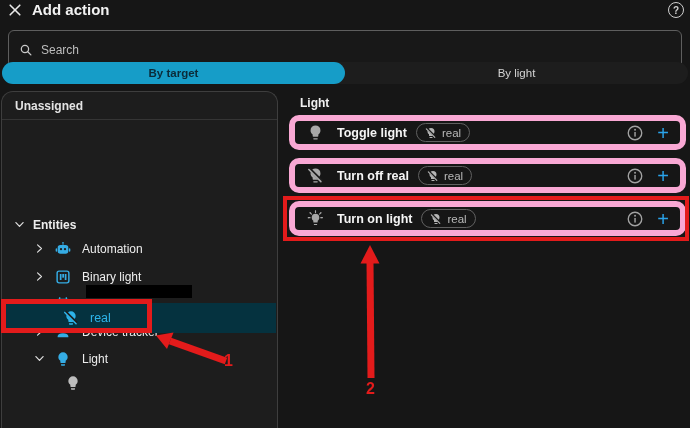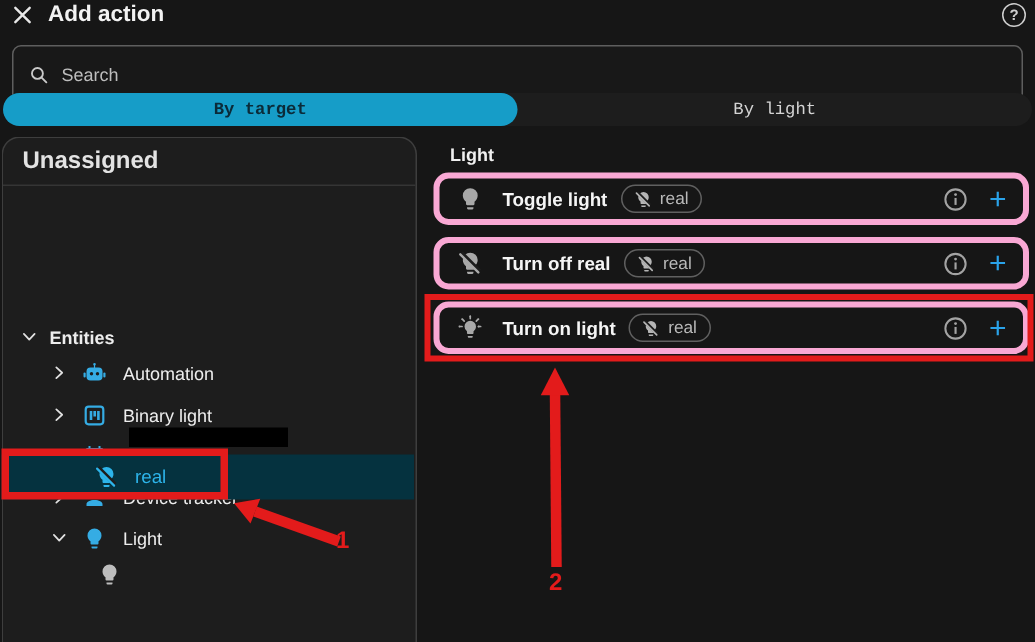--- a/index.html
+++ b/index.html
@@ -33,54 +33,54 @@
   .search-icon { width: 14px; height: 14px; color: #c9c9c9; flex: none; }
   .search-input {
     flex: 1; background: transparent; border: none; outline: none;
     color: #dcdcdc; font-size: 12px; margin-left: 8px; font-family: "Liberation Sans", sans-serif;
   }
   .search-input::placeholder { color: #bdbdbd; opacity: 1; }
 
   
   .tab-bar {
     position: absolute; left: 2px; top: 62px; width: 686px; height: 22px;
-    display: flex; background: #1d1d1d; border-radius: 12px; font-family: Liberation Mono, monospace;
+    display: flex; background: #1d1d1d; border-radius: 12px;
   }
   .tab {
     flex: 1; display: flex; align-items: center; justify-content: center;
     font-size: 11.5px; color: #d4d4d4; cursor: pointer;
   }
   .tab.active { background: #169dc8; border-radius: 12px; color: #0b2b39; font-weight: bold; }
   .tab.last { background: #232323; border-radius: 0 12px 12px 0; }
 
   
   .sidebar {
     position: absolute; left: 1px; top: 91px; width: 277px; height: 345px;
     background: #1d1d1d; border: 1px solid #3e3e3e; border-bottom: none;
     border-radius: 12px 12px 0 0;
   }
-  .sb-header { padding: 7px 13px 6px; font-size: 16px; font-weight: bold; color: #e3e3e3; border-bottom: 1px solid #353535; }
+  .sb-header { padding: 7px 13px 6px; font-size: 12px; font-weight: bold; color: #e3e3e3; border-bottom: 1px solid #353535; }
   .trow { position: absolute; left: 0; width: 275px; height: 27px; display: flex; align-items: center; cursor: pointer; }
   .grouprow .chev { margin-left: 11px; }
   .grouprow .tlabel { margin-left: 7px; font-weight: bold; }
   .chev { width: 13px; height: 13px; color: #e0e0e0; flex: none; }
   .itemrow .chev { margin-left: 31px; }
   .ticon { width: 16px; height: 16px; color: #35ace4; margin-left: 9px; flex: none; }
   .tlabel { font-size: 12px; color: #ededed; margin-left: 11px; font-weight: normal; }
   .childrow .ticon { margin-left: 63px; }
   .selected-row { position: absolute; left: 1px; top: 303px; width: 275px; height: 30px; background: #05323f; display: flex; align-items: center; cursor: pointer; }
   .selected-row .ticon { margin-left: 62px; color: #2db4ea; }
   .selected-row .tlabel { color: #2db4ea; font-weight: normal; font-size: 12.5px; }
   .redacted-bar { position: absolute; left: 86px; top: 285px; width: 106px; height: 13px; background: #000; }
 
   
   .section-header { position: absolute; left: 300px; top: 96px; font-size: 12px; font-weight: bold; color: #f0f0f0; }
   .action-row {
     position: absolute; left: 289px; width: 397px; height: 35px;
-    border: 4px solid #f9a8d4; border-radius: 10px;
+    border: 6px solid #f9a8d4; border-radius: 10px;
     display: flex; align-items: center; padding: 0 11px 0 12px; cursor: pointer; justify-content: flex-end;
   }
   .row-icon { width: 17px; height: 17px; color: #a8a8a8; flex: none; }
   .row-label { font-size: 12.5px; font-weight: bold; color: #f5f5f5; margin-left: 13px; white-space: nowrap; }
   .chip {
     margin-left: 9px; height: 19px; border: 1px solid #606060; border-radius: 10px;
     display: flex; align-items: center; padding: 0 8px; gap: 5px;
   }
   .chip-icon { width: 12px; height: 12px; color: #b5b5b5; flex: none; }
   .chip-label { font-size: 11.5px; color: #b9b9b9; }

